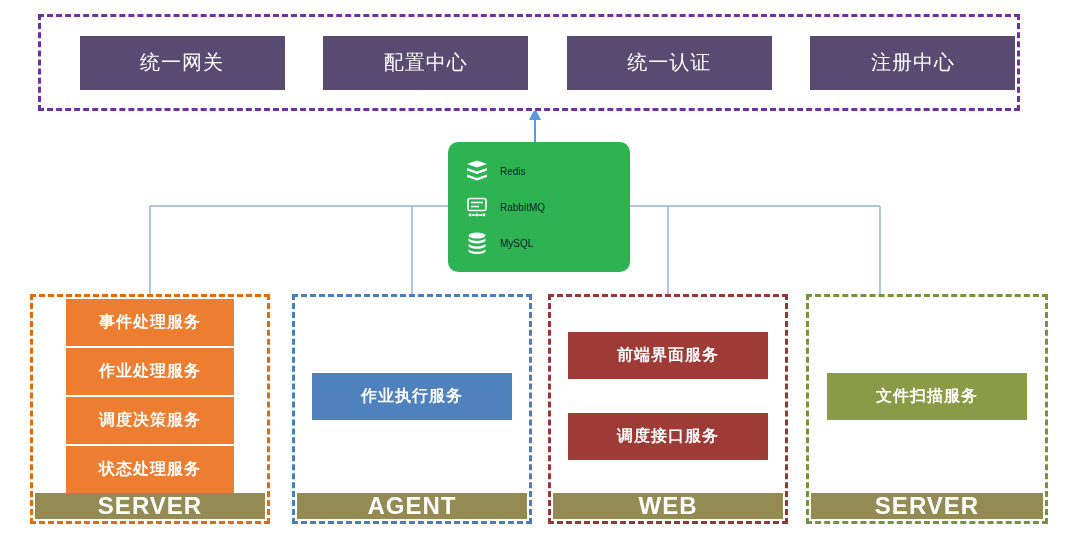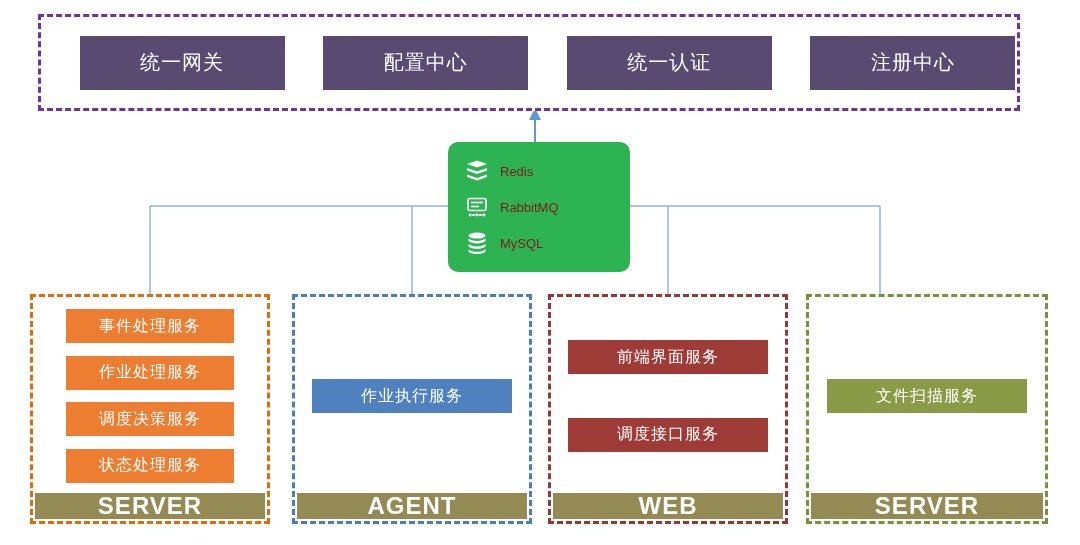--- a/index.html
+++ b/index.html
@@ -22,36 +22,36 @@
 
   
   .mid-box{
     position:absolute;left:448px;top:142px;width:182px;height:130px;
     background:#2eb353;border-radius:10px;z-index:2;
     display:flex;flex-direction:column;justify-content:space-evenly;
     padding:6px 0;box-sizing:border-box;
   }
   .mid-row{display:flex;align-items:center;padding-left:16px;}
   .mid-icon{width:26px;height:26px;display:inline-flex;align-items:center;justify-content:center;margin-right:10px;}
-  .mid-label{color:#7f1d1d;font-size:13px;}
+  .mid-label{color:#0f172a;font-size:10px;}
 
   
   .group{position:absolute;top:294px;height:230px;box-sizing:border-box;background:#fff;z-index:1;}
   .group-server{left:30px;width:240px;border:3px dashed #e06b0a;}
   .group-agent{left:292px;width:240px;border:3px dashed #4a7ebb;}
   .group-web{left:548px;width:240px;border:3px dashed #953735;}
   .group-extend{left:806px;width:242px;border:3px dashed #76923c;}
 
   .svc-col{
     position:absolute;left:0;right:0;top:0;bottom:26px;
     display:flex;flex-direction:column;justify-content:space-evenly;align-items:center;
   }
   .svc{
-    height:34px;display:flex;align-items:center;justify-content:center;
-    color:#fff;font-size:16px;letter-spacing:1px;
+    height:47px;display:flex;align-items:center;justify-content:center;
+    color:#fff;font-size:16px;letter-spacing:1px;font-weight:bold;
   }
   .svc-orange{width:168px;background:#ed7d31;}
   .svc-blue{width:200px;background:#4e81bd;}
   .svc-red{width:200px;background:#9e3b36;}
   .svc-olive{width:200px;background:#8b9a46;}
 
   .group-label{
     position:absolute;left:2px;right:2px;bottom:2px;height:26px;
     background:#948a54;color:#fff;display:flex;align-items:center;justify-content:center;
     font-size:24px;font-weight:600;letter-spacing:1px;

